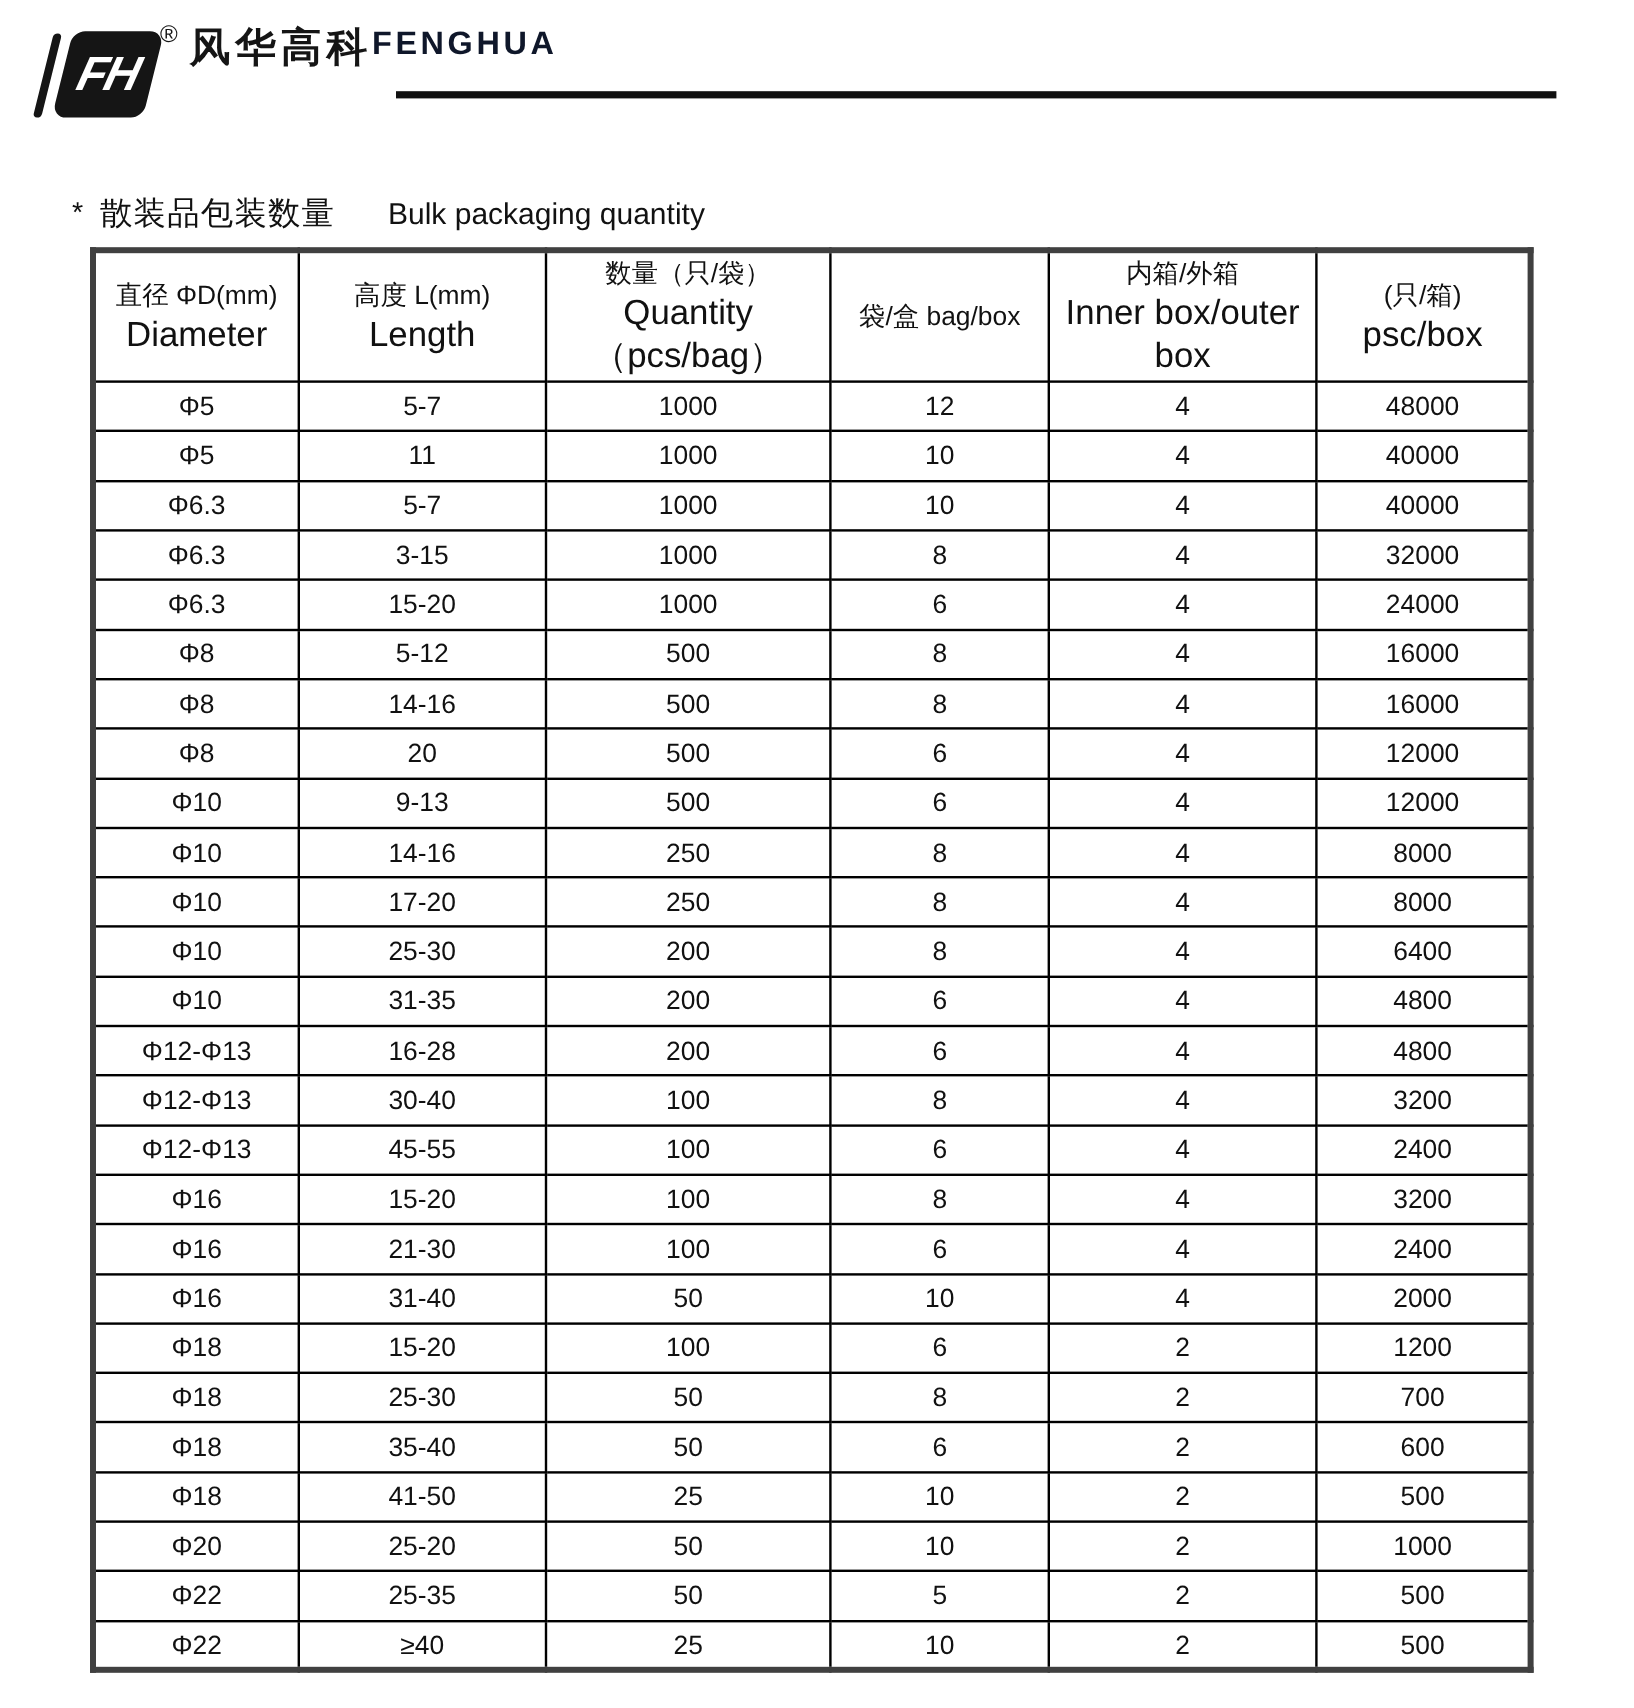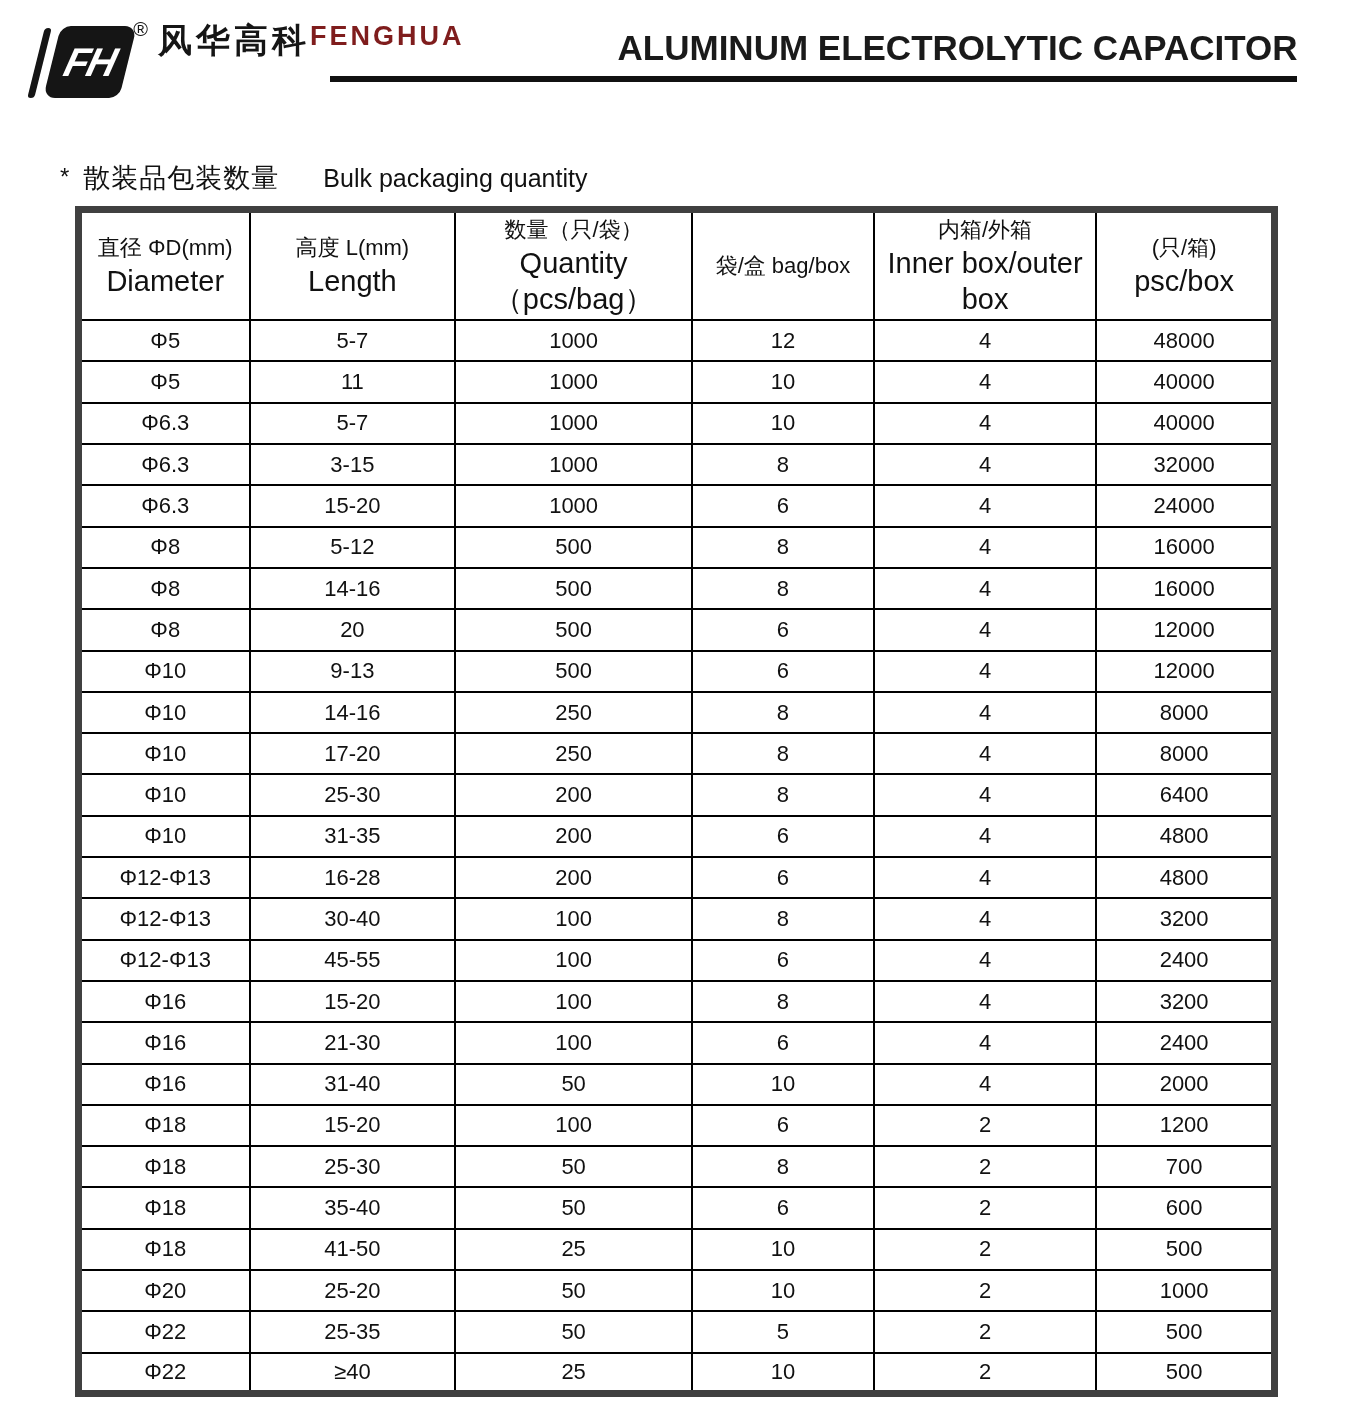--- a/index.html
+++ b/index.html
@@ -67,21 +67,21 @@
     font-weight: bold;
     letter-spacing: 4px;
     line-height: 1.1;
     color: #151515;
     white-space: nowrap;
   }
   .logo-en {
     font-size: 27px;
     font-weight: 600;
     letter-spacing: 3px;
-    color: #7f1d1d;
+    color: #0f172a;
     line-height: 1.05;
   }
 
   .doc-title {
     position: absolute;
     left: 615px; top: 28px;
     width: 685px;
     text-align: center;
     font-size: 35px;
     font-weight: bold;
@@ -118,21 +118,21 @@
     margin-left: 44px;
   }
 
   
   .pack-table {
     position: absolute;
     left: 75px; top: 206px;
     width: 1203px;
     border-collapse: collapse;
     table-layout: fixed;
-    border: 7px solid #404040;
+    border: 5px solid #404040;
   }
   .pack-table th, .pack-table td {
     border: 2px solid #000;
     text-align: center;
     vertical-align: middle;
     color: #111;
     overflow: hidden;
   }
   .pack-table th {
     height: 64px;
@@ -164,21 +164,20 @@
         <span>FH</span>
       </div>
       <div class="logo-reg">®</div>
     </div>
     <div class="logo-text">
       <div class="logo-cn">风华高科</div>
       <div class="logo-en">FENGHUA</div>
     </div>
   </div>
 
-  <div class="doc-title">ALUMINUM ELECTROLYTIC CAPACITOR</div>
   <div class="header-rule"></div>
 
   <div class="section-heading">
     <span class="section-star">*</span>
     <span class="section-cn">散装品包装数量</span>
     <span class="section-en">Bulk packaging quantity</span>
   </div>
 
   <table class="pack-table">
     <colgroup>

